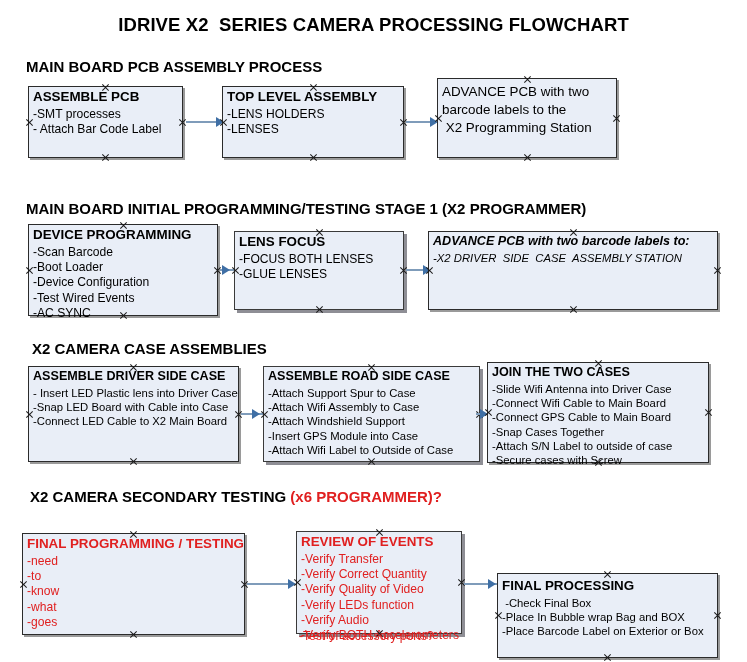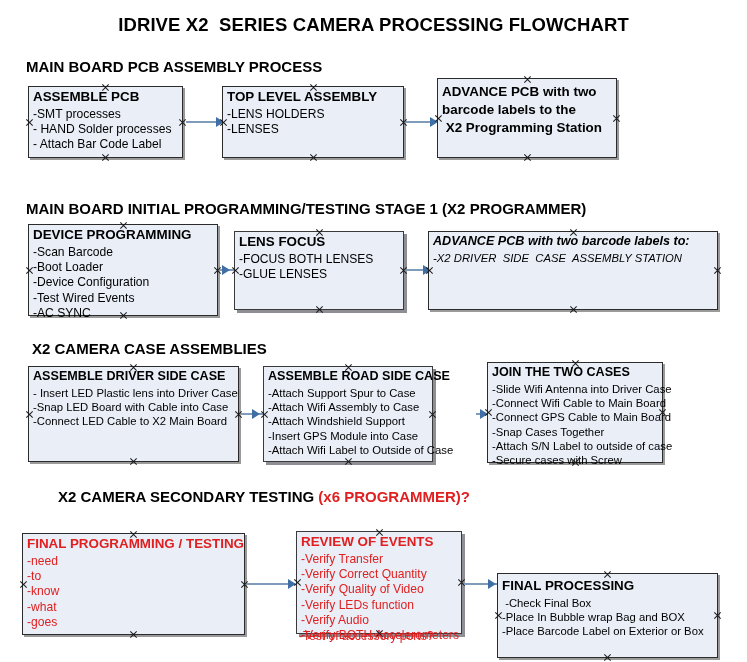--- a/index.html
+++ b/index.html
@@ -39,21 +39,21 @@
   }
   .node .hd{
     font-weight:bold;font-size:13.4px;white-space:pre;display:block;
     padding-bottom:1px;
   }
   .node .hd.sm{font-size:12.6px;}
   .node .li{
     font-size:12.1px;white-space:pre;display:block;
   }
   .node .li.sm{font-size:11.3px;}
-  .node.allbold .hd,.node.allbold .li{font-weight:bold;}
+  .node.allbold .hd,.node.allbold .li{font-weight:normal;}
   .node.red .hd,.node.red .li{color:#e02020;}
 
   
   .overflow-li{
     position:absolute;font-size:12.1px;white-space:pre;color:#e02020;
   }
 
   
   .conn{position:absolute;height:2px;background:#7f9cba;}
   .arrow{
@@ -78,21 +78,20 @@
 <div class="canvas">
 
   <div class="doc-title">IDRIVE X2  SERIES CAMERA PROCESSING FLOWCHART</div>
 
   <div class="section-title" style="left:26px;top:58px;">MAIN BOARD PCB ASSEMBLY PROCESS</div>
 
   <div class="node" style="left:28px;top:86px;width:155px;height:72px;">
     <div class="body">
       <span class="hd">ASSEMBLE PCB</span>
       <span class="li">-SMT processes</span>
-      <span class="li">- HAND Solder processes</span>
       <span class="li">- Attach Bar Code Label</span>
     </div>
     <span class="hx" style="left:50%;top:0;"></span>
     <span class="hx" style="left:50%;top:100%;"></span>
     <span class="hx" style="left:0;top:50%;"></span>
     <span class="hx" style="left:100%;top:50%;"></span>
   </div>
 
   <div class="conn" style="left:186px;top:121px;width:33px;"></div>
   <div class="arrow" style="left:216px;top:117px;"></div>
@@ -181,55 +180,55 @@
     </div>
     <span class="hx" style="left:50%;top:0;"></span>
     <span class="hx" style="left:50%;top:100%;"></span>
     <span class="hx" style="left:0;top:50%;"></span>
     <span class="hx" style="left:100%;top:50%;"></span>
   </div>
 
   <div class="conn" style="left:241px;top:413px;width:22px;"></div>
   <div class="arrow" style="left:252px;top:409px;"></div>
 
-  <div class="node heavy" style="left:263px;top:366px;width:170px;height:96px;">
+  <div class="node heavy" style="left:263px;top:366px;width:217px;height:96px;">
     <div class="body">
       <span class="hd sm">ASSEMBLE ROAD SIDE CASE</span>
       <span class="li sm">-Attach Support Spur to Case</span>
       <span class="li sm">-Attach Wifi Assembly to Case</span>
       <span class="li sm">-Attach Windshield Support</span>
       <span class="li sm">-Insert GPS Module into Case</span>
       <span class="li sm">-Attach Wifi Label to Outside of Case</span>
     </div>
     <span class="hx" style="left:50%;top:0;"></span>
     <span class="hx" style="left:50%;top:100%;"></span>
     <span class="hx" style="left:0;top:50%;"></span>
     <span class="hx" style="left:100%;top:50%;"></span>
   </div>
 
   <div class="conn" style="left:476px;top:413px;width:20px;"></div>
   <div class="arrow" style="left:480px;top:409px;"></div>
 
-  <div class="node" style="left:487px;top:362px;width:176px;height:101px;">
+  <div class="node" style="left:487px;top:362px;width:222px;height:101px;">
     <div class="body">
       <span class="hd sm">JOIN THE TWO CASES</span>
       <span class="li sm">-Slide Wifi Antenna into Driver Case</span>
       <span class="li sm">-Connect Wifi Cable to Main Board</span>
       <span class="li sm">-Connect GPS Cable to Main Board</span>
       <span class="li sm">-Snap Cases Together</span>
       <span class="li sm">-Attach S/N Label to outside of case</span>
       <span class="li sm">-Secure cases with Screw</span>
     </div>
     <span class="hx" style="left:50%;top:0;"></span>
     <span class="hx" style="left:50%;top:100%;"></span>
     <span class="hx" style="left:0;top:50%;"></span>
     <span class="hx" style="left:100%;top:50%;"></span>
   </div>
 
-  <div class="section-title" style="left:30px;top:488px;margin-left:28px;"><span>X2 CAMERA SECONDARY TESTING </span><span class="red">(x6 PROGRAMMER)?</span></div>
+  <div class="section-title" style="left:30px;top:488px;"><span>X2 CAMERA SECONDARY TESTING </span><span class="red">(x6 PROGRAMMER)?</span></div>
 
   <div class="node red" style="left:22px;top:533px;width:223px;height:102px;">
     <div class="body">
       <span class="hd">FINAL PROGRAMMING / TESTING</span>
       <span class="li">-need</span>
       <span class="li">-to</span>
       <span class="li">-know</span>
       <span class="li">-what</span>
       <span class="li">-goes</span>
     </div>

